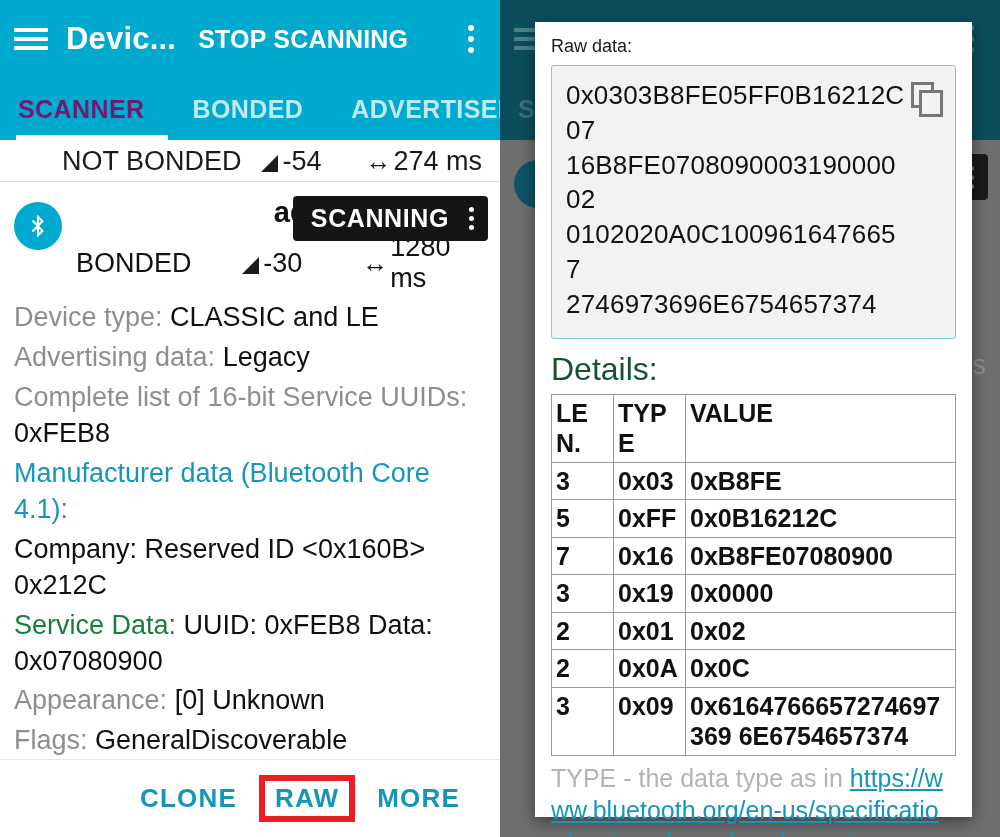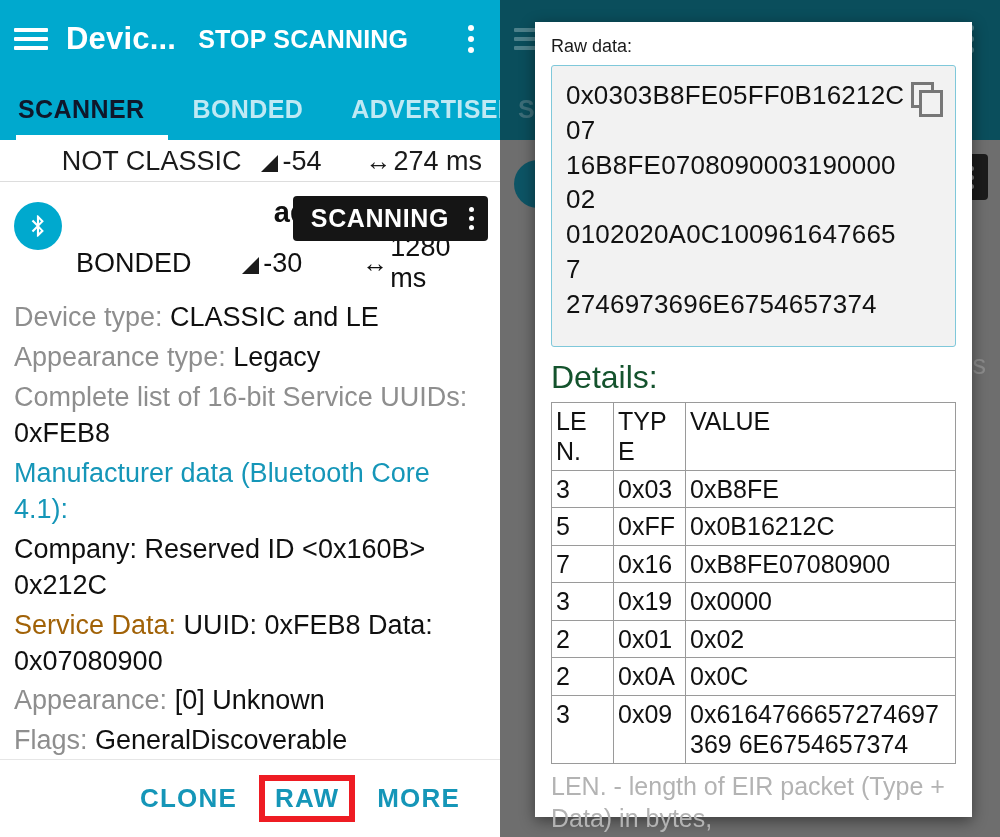--- a/index.html
+++ b/index.html
@@ -33,21 +33,21 @@
   }
   .kebab { margin-left: auto; width: 30px; height: 34px; cursor: pointer;
     display: flex; flex-direction: column; align-items: center; justify-content: center; gap: 5px; }
   .kebab i { width: 6px; height: 6px; background: #fff; border-radius: 50%; display:block; }
 
   .tabs {
     height: 62px; background: #00a9ce; display: flex; align-items: center;
     position: relative; padding-left: 18px; gap: 48px;
   }
   .tab { color: #bfe9f4; font-size: 25px; font-weight: bold; letter-spacing: .4px; cursor: pointer; white-space: nowrap;}
-  .tab.active { color: #0f172a; }
+  .tab.active { color: #701a75; }
   .tab-indicator { position: absolute; left: 16px; bottom: 0; width: 152px; height: 5px; background: #ffffff; }
 
   .list-area { position: relative; background: #fff; height: 697px; }
   .row-clipped {
     padding: 6px 18px 9px 0; text-align: right;
     border-bottom: 1px solid #dddddd; height: 42px;
   }
   .row-clipped .line {
     font-size: 27px; color: #1b1b1b; display: flex; justify-content: flex-end;
     align-items: center; gap: 0;
@@ -77,21 +77,21 @@
   .dev-status .mid { width: 130px; display: flex; align-items: center; }
   .connect-wrap { position: absolute; right: 12px; top: 14px; display: flex; align-items: center;
      background: #151515; border-radius: 4px; padding: 8px 8px 8px 18px; }
   .connect-btn { color: #fff; font-size: 25px; font-weight: bold; letter-spacing: .6px; cursor: pointer;}
   .connect-kebab { display: flex; flex-direction: column; gap: 4px; margin-left: 14px; padding: 2px 6px; cursor: pointer;}
   .connect-kebab i { width: 5px; height: 5px; background: #fff; border-radius: 50%; display: block;}
 
   .kv { font-size: 27px; line-height: 1.33; color: #101010; margin-top: 4px; }
   .kv .k { color: #8e8e8e; }
   .kv .v { color: #101010; }
-  .kv.teal .k { color: #a16207; }
+  .kv.teal .k { color: #15803d; }
   .kv.tealfull { color: #1596b8; }
 
   .action-bar {
     position: absolute; left: 0; right: 0; bottom: 0; height: 78px;
     display: flex; align-items: center; justify-content: flex-end;
     padding-right: 24px; gap: 0; background: #fff; border-top: 1px solid #e6e6e6;
   }
   .action { color: #1596b8; font-size: 26px; font-weight: bold; letter-spacing: 1.2px;
             cursor: pointer; padding: 6px 16px; }
   .hl-box { border: 6px solid #ee1c23; padding: 2px 4px; margin: 0 6px; }
@@ -117,29 +117,29 @@
 
   
   .dialog {
     position: absolute; left: 535px; top: 22px; width: 437px; height: 795px;
     background: #ffffff; box-shadow: 0 4px 14px rgba(0,0,0,.45);
     display: flex; flex-direction: column; padding: 14px 16px 0 16px;
   }
   .dlg-label { font-size: 18px; color: #1b1b1b; margin-bottom: 8px; }
   .raw-box {
     border: 1px solid #7fc8da; background: #f2f2f2; border-radius: 3px;
-    padding: 12px 10px 24px 14px; display: flex; align-items: flex-start;
+    padding: 12px 10px 16px 14px; display: flex; align-items: flex-start;
   }
   .raw-text { font-size: 26px; color: #111; line-height: 1.34; letter-spacing: .2px; flex: 1 1 auto; word-break: break-all;}
   .copy-icon { flex: 0 0 auto; margin-left: 6px; margin-top: 4px; cursor: pointer; }
   .dlg-label2 { font-size: 32px; color: #14532d; margin: 12px 0 6px 0; }
 
   table.details { border-collapse: collapse; width: 100%; table-layout: fixed; }
   table.details th, table.details td {
-    border: 1px solid #9a9a9a; font-size: 25px; color: #111; font-weight: normal;
+    border: 1px solid #9a9a9a; font-size: 25px; color: #111; font-weight: bold;
     text-align: left; vertical-align: top; padding: 3px 4px; line-height: 1.22;
     word-break: break-all;
   }
   table.details th:nth-child(1), table.details td:nth-child(1) { width: 62px; }
   table.details th:nth-child(2), table.details td:nth-child(2) { width: 72px; }
   table.details thead th { height: 66px; }
 
   .dlg-note { font-size: 25px; color: #b3b3b3; line-height: 1.28; margin-top: 6px; }
   .dlg-note a { color: #1596b8; text-decoration: underline; word-break: break-all; }
 </style>
@@ -201,21 +201,21 @@
       <span class="tab active">SCANNER</span>
       <span class="tab">BONDED</span>
       <span class="tab">ADVERTISER</span>
       <span class="tab-indicator"></span>
     </div>
 
     <div class="list-area">
 
       <div class="row-clipped">
         <div class="line">
-          <span class="sp-bonded">NOT CLASSIC</span>
+          <span class="sp-bonded">NOT BONDED</span>
           <span class="sig"></span>
           <span class="rssi">-54</span>
           <span class="arrows">↔</span>
           <span>274 ms</span>
         </div>
       </div>
 
       <div class="device-card">
         <div class="dev-head">
           <div class="bt-avatar">
@@ -244,21 +244,21 @@
               <i></i>
               <i></i>
             </span>
         </div>
 
         <div style="margin-top:6px;">
           <div class="kv">
             <span class="k">Device type: </span><span class="v">CLASSIC and LE</span>
           </div>
           <div class="kv">
-            <span class="k">Appearance type: </span><span class="v">Legacy</span>
+            <span class="k">Advertising data: </span><span class="v">Legacy</span>
           </div>
           <div class="kv">
             <span class="k">Complete list of 16-bit Service UUIDs: </span><span class="v">0xFEB8</span>
           </div>
           <div class="kv tealfull">Manufacturer data (Bluetooth Core 4.1):</div>
           <div class="kv">Company: Reserved ID &lt;0x160B&gt; 0x212C</div>
           <div class="kv teal">
             <span class="k">Service Data: </span><span class="v">UUID: 0xFEB8 Data: 0x07080900</span>
           </div>
           <div class="kv">
@@ -347,21 +347,20 @@
         <tr>
           <td>3</td>
           <td>0x09</td>
           <td>0x6164766657274697369
 6E6754657374</td>
         </tr>
       </tbody>
     </table>
 
     <div class="dlg-note">
-      <div>LEN. - length of EIR packet (Type + Data) in bytes,</div>
       <div>
         <span>TYPE - the data type as in </span><a href="#">https://www.bluetooth.org/en-us/specification/assigned-numbers/generic-access-profile</a>
       </div>
     </div>
 
   </div>
 
 </div>
 
 </body></html>

